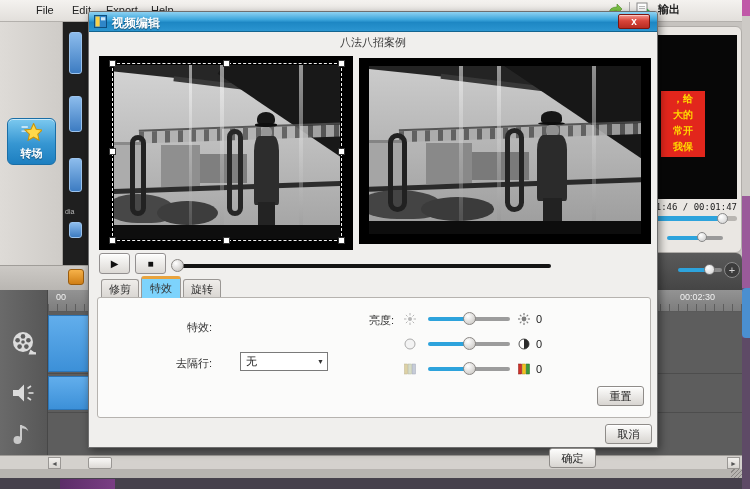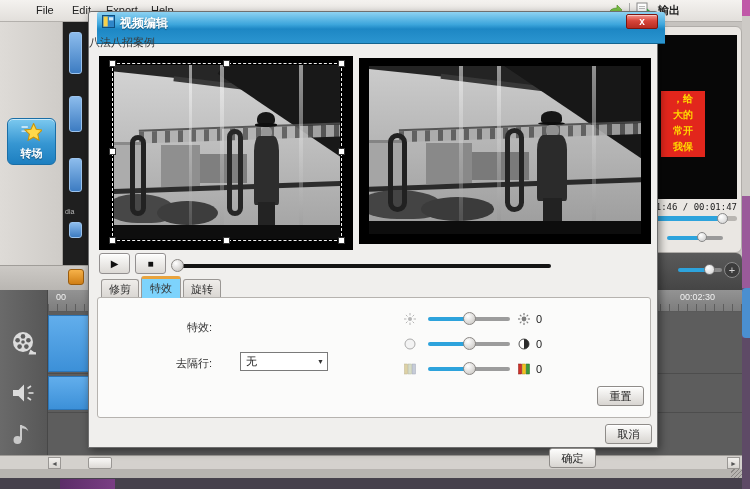--- a/index.html
+++ b/index.html
@@ -4,21 +4,21 @@
 <style>
   * { margin:0; padding:0; box-sizing:border-box; }
   html,body { width:750px; height:489px; overflow:hidden; }
   body { font-family:"Liberation Sans","DejaVu Sans",sans-serif; font-size:11px; color:#222; background:#c6c3bf; }
   .stage { position:relative; width:750px; height:489px; background:#c6c3bf; overflow:hidden; }
 
   
   .menubar { position:absolute; left:0; top:0; width:742px; height:22px;
     background:linear-gradient(180deg,#f4f2ef,#e2dfdb); border-bottom:1px solid #b3b0ac; }
   .menu-item { position:absolute; top:4px; font-size:11px; color:#222; cursor:default; }
-  .tb-right { position:absolute; right:62px; top:2px; display:flex; align-items:center; gap:6px; }
+  .tb-right { position:absolute; right:62px; top:2px; display:flex; align-items:flex-start; gap:6px; }
   .tb-sep { width:1px; height:14px; background:#aaa; }
   .output-label { font-size:11px; font-weight:bold; color:#222; }
 
   
   .sidebar { position:absolute; left:0; top:22px; width:63px; height:266px;
     background:linear-gradient(90deg,#dedbd7,#cfccc8); border-right:1px solid #a5a29e; }
   .media-btn { position:absolute; left:0; top:38px; width:63px; height:58px; text-align:center; }
   .media-label { display:block; margin-top:2px; color:#333; }
   .trans-btn { position:absolute; left:7px; top:96px; width:49px; height:47px; border-radius:6px;
     background:linear-gradient(180deg,#7cc9ef,#3696d2 55%,#1d7fc0); border:1px solid #1a6ea6;
@@ -91,30 +91,30 @@
     background:repeating-linear-gradient(135deg,transparent 0 2px,#8a8784 2px 3px); }
   .desktop-bottom { position:absolute; left:0; top:478px; width:750px; height:11px; background:#46414c; }
   .desk-blob { position:absolute; left:60px; top:1px; width:55px; height:10px;
     background:linear-gradient(90deg,#5c2d68,#7a3e84); }
   .desktop-right { position:absolute; left:742px; top:0; width:8px; height:489px; background:#6a4a72; }
   .dr-seg { position:absolute; left:0; width:8px; }
 
   
   .dialog { position:absolute; left:88px; top:11px; width:570px; height:437px; z-index:10;
     box-shadow:2px 3px 8px rgba(0,0,0,.45); background:#f0efed; border:1px solid #6f6f6f; border-radius:3px 3px 0 0; }
-  .titlebar { position:absolute; left:8px; top:0; width:568px; height:32px; border-radius:2px 2px 0 0;
+  .titlebar { position:absolute; left:0; top:0; width:568px; height:20px; border-radius:2px 2px 0 0;
     background:linear-gradient(180deg,#8ed2f2 0%,#3da6dc 40%,#1d87c4 55%,#2b95d0 100%); border-bottom:1px solid #14648f; }
   .title-text { position:absolute; left:23px; top:3px; color:#fff; font-weight:bold; font-size:12px;
     text-shadow:0 1px 1px rgba(0,0,0,.45); }
   .title-icon { position:absolute; left:5px; top:3px; }
   .close-btn { position:absolute; right:7px; top:2px; width:32px; height:15px; border-radius:2px;
     background:linear-gradient(180deg,#f59a92,#d8453a 45%,#b62c22); border:1px solid #7e150f;
     color:#fff; font-weight:bold; font-size:10px; text-align:center; line-height:13px;
     box-shadow:inset 0 1px 0 rgba(255,255,255,.5); }
-  .clip-title { position:absolute; left:0; top:23px; width:100%; color:#3a3a3a; font-size:11px; }
+  .clip-title { position:absolute; left:0; top:23px; width:100%; text-align:center; color:#3a3a3a; font-size:11px; }
 
   .preview { position:absolute; background:#000; }
   .preview-left  { left:10px; top:44px; width:254px; height:194px; }
   .preview-right { left:270px; top:46px; width:292px; height:186px; }
 
   
   .scene { position:absolute; overflow:hidden; background:linear-gradient(180deg,#d4d4d4,#b9b9b9 55%,#a2a2a2); }
   .preview-left  .scene { left:15px; top:9px; right:13px; bottom:11px; }
   .preview-right .scene { left:10px; top:8px; right:10px; bottom:10px; filter:brightness(.96); }
   .sc { position:absolute; }
@@ -419,20 +419,21 @@
     <div class="tab" style="left:94px;width:38px">旋转</div>
 
     <div class="fx-panel">
       <span class="fx-label" style="left:40px;top:22px;width:74px">特效:</span>
       <span class="fx-label" style="left:40px;top:58px;width:74px">去隔行:</span>
       <div class="dropdown" style="left:142px;top:54px">
         <span>无</span>
         <span class="dd-caret">▼</span>
       </div>
 
+      <span class="fx-label" style="left:196px;top:15px;width:100px">亮度:</span>
       <span class="mini-icon" style="left:306px;top:15px">
         <svg width="12" height="12" viewBox="0 0 12 12">
             <circle cx="6" cy="6" r="2" fill="#b5b5b5"></circle>
             <g stroke="#b5b5b5" stroke-width="1">
               <line x1="6" y1="0" x2="6" y2="2.4"></line>
               <line x1="6" y1="9.6" x2="6" y2="12"></line>
               <line x1="0" y1="6" x2="2.4" y2="6"></line>
               <line x1="9.6" y1="6" x2="12" y2="6"></line>
               <line x1="1.9" y1="1.9" x2="3.5" y2="3.5"></line>
               <line x1="8.5" y1="8.5" x2="10.1" y2="10.1"></line>

